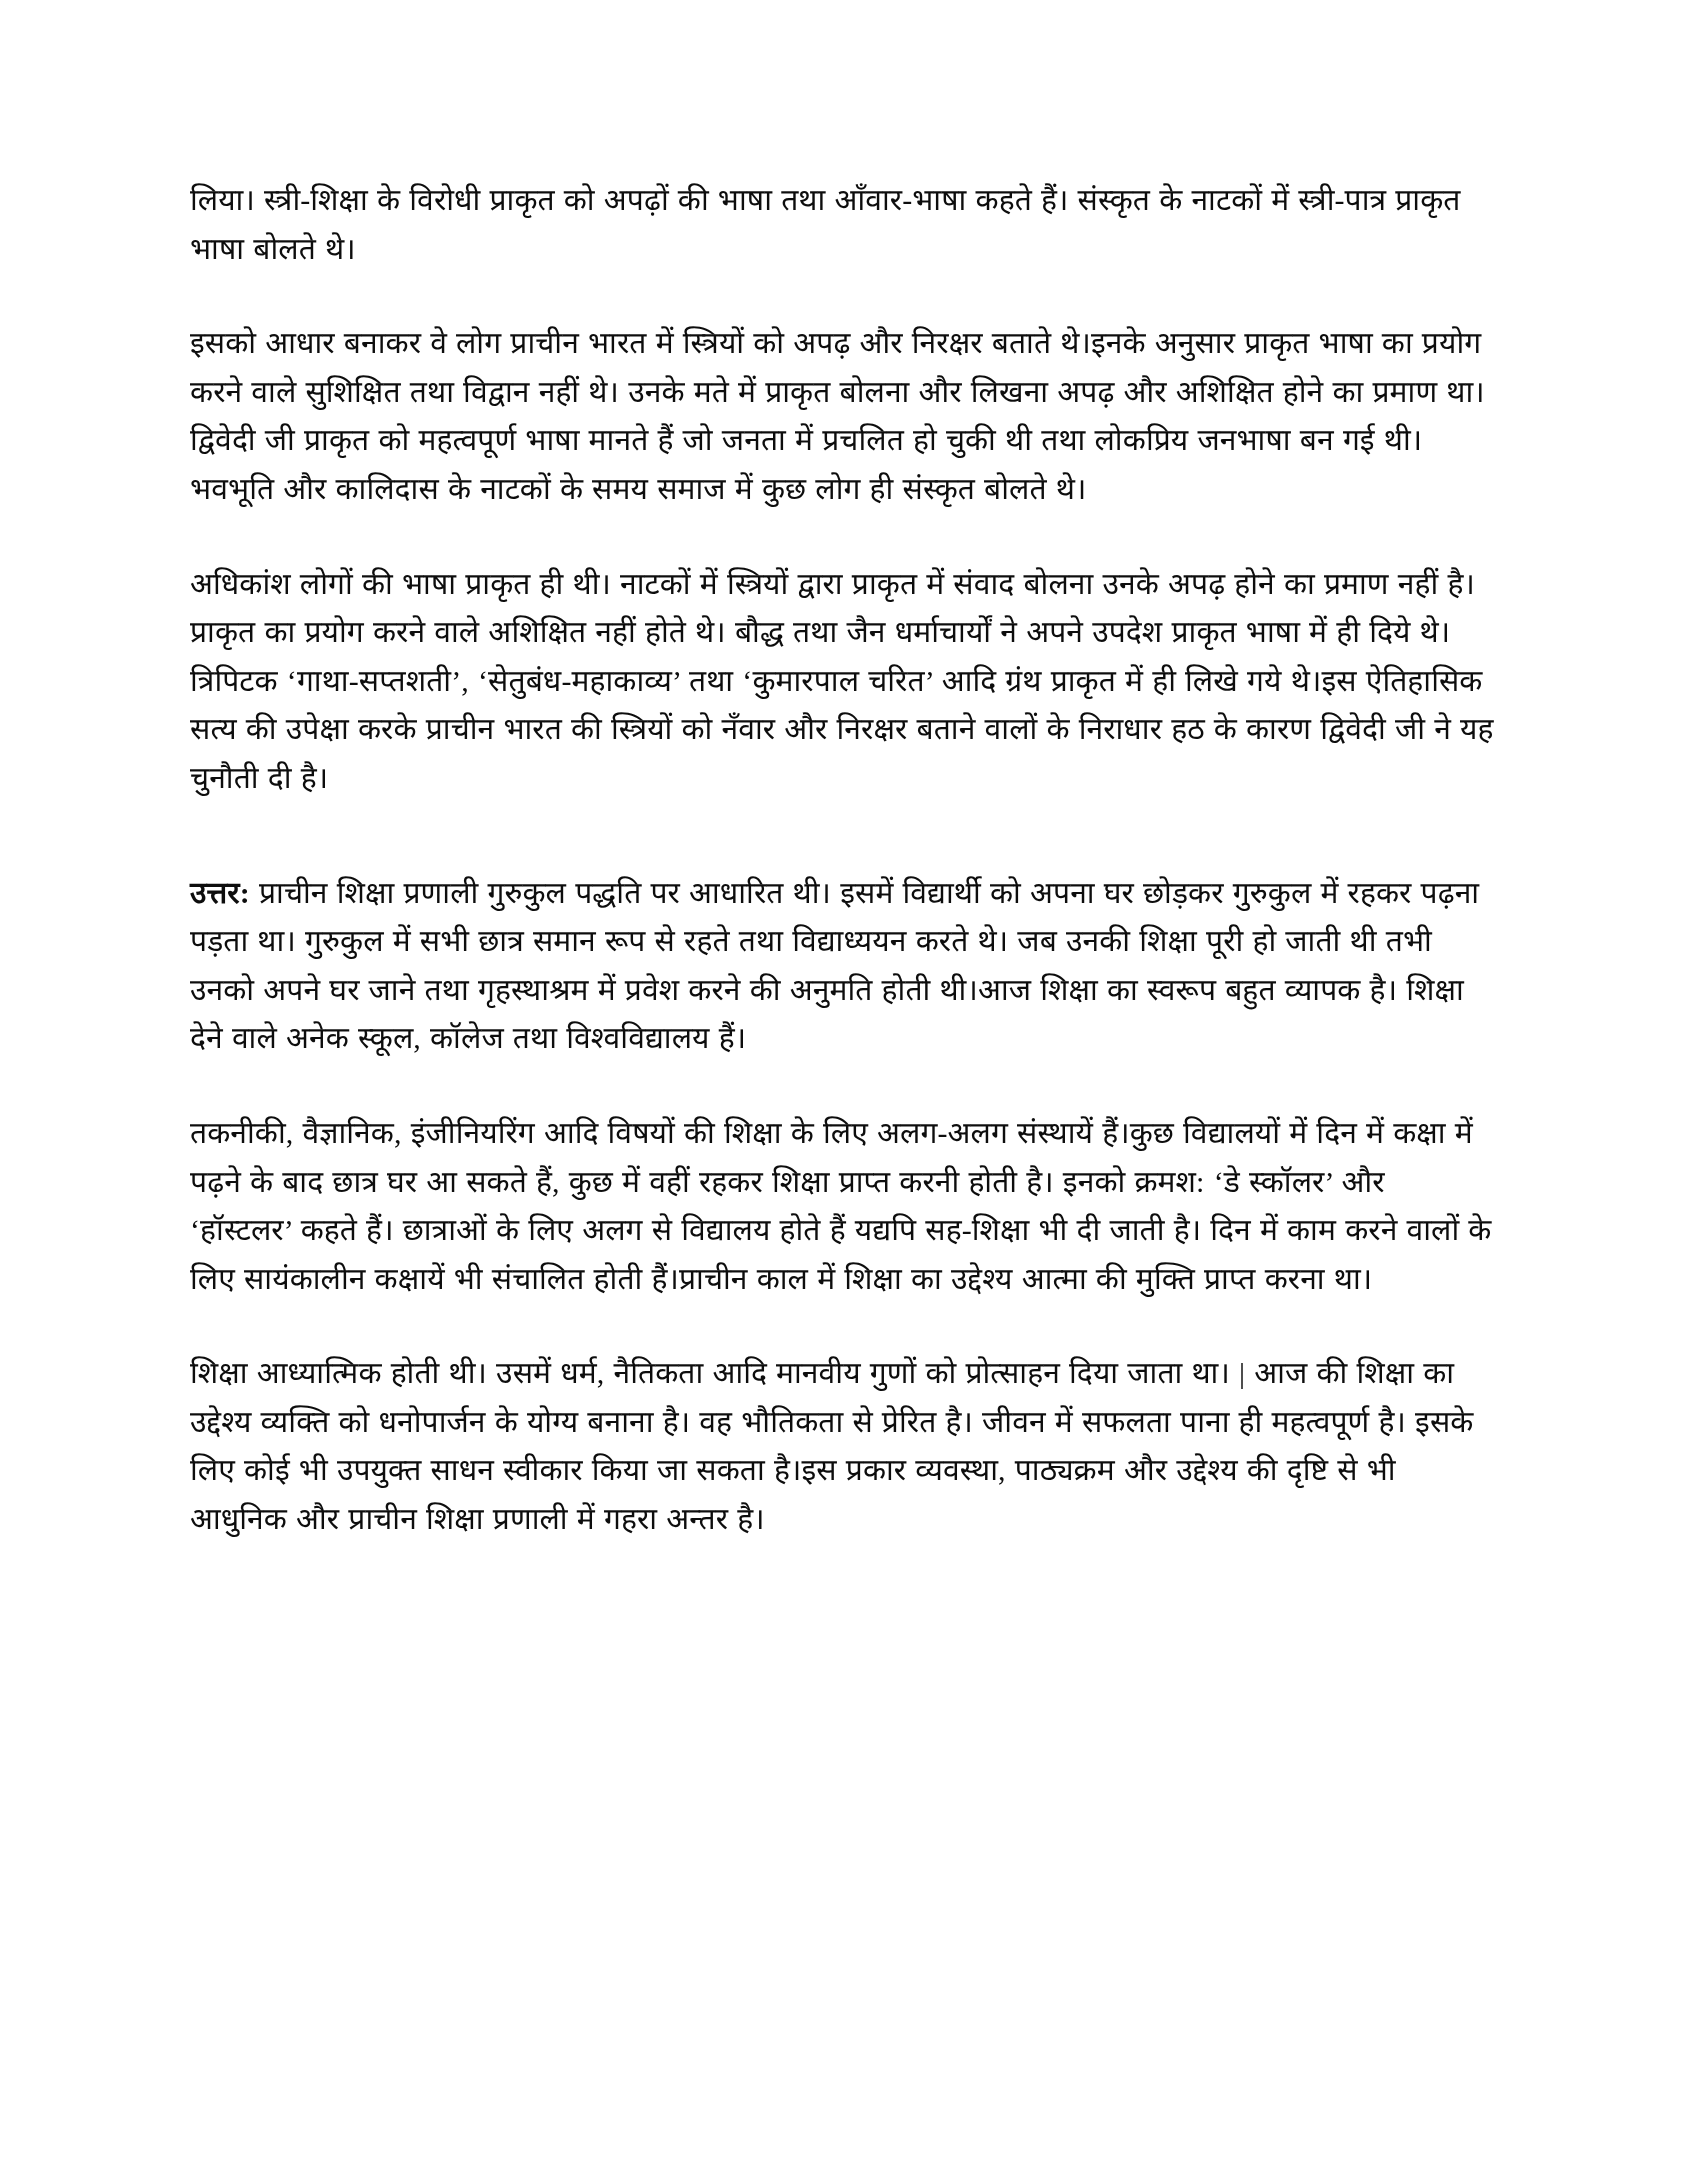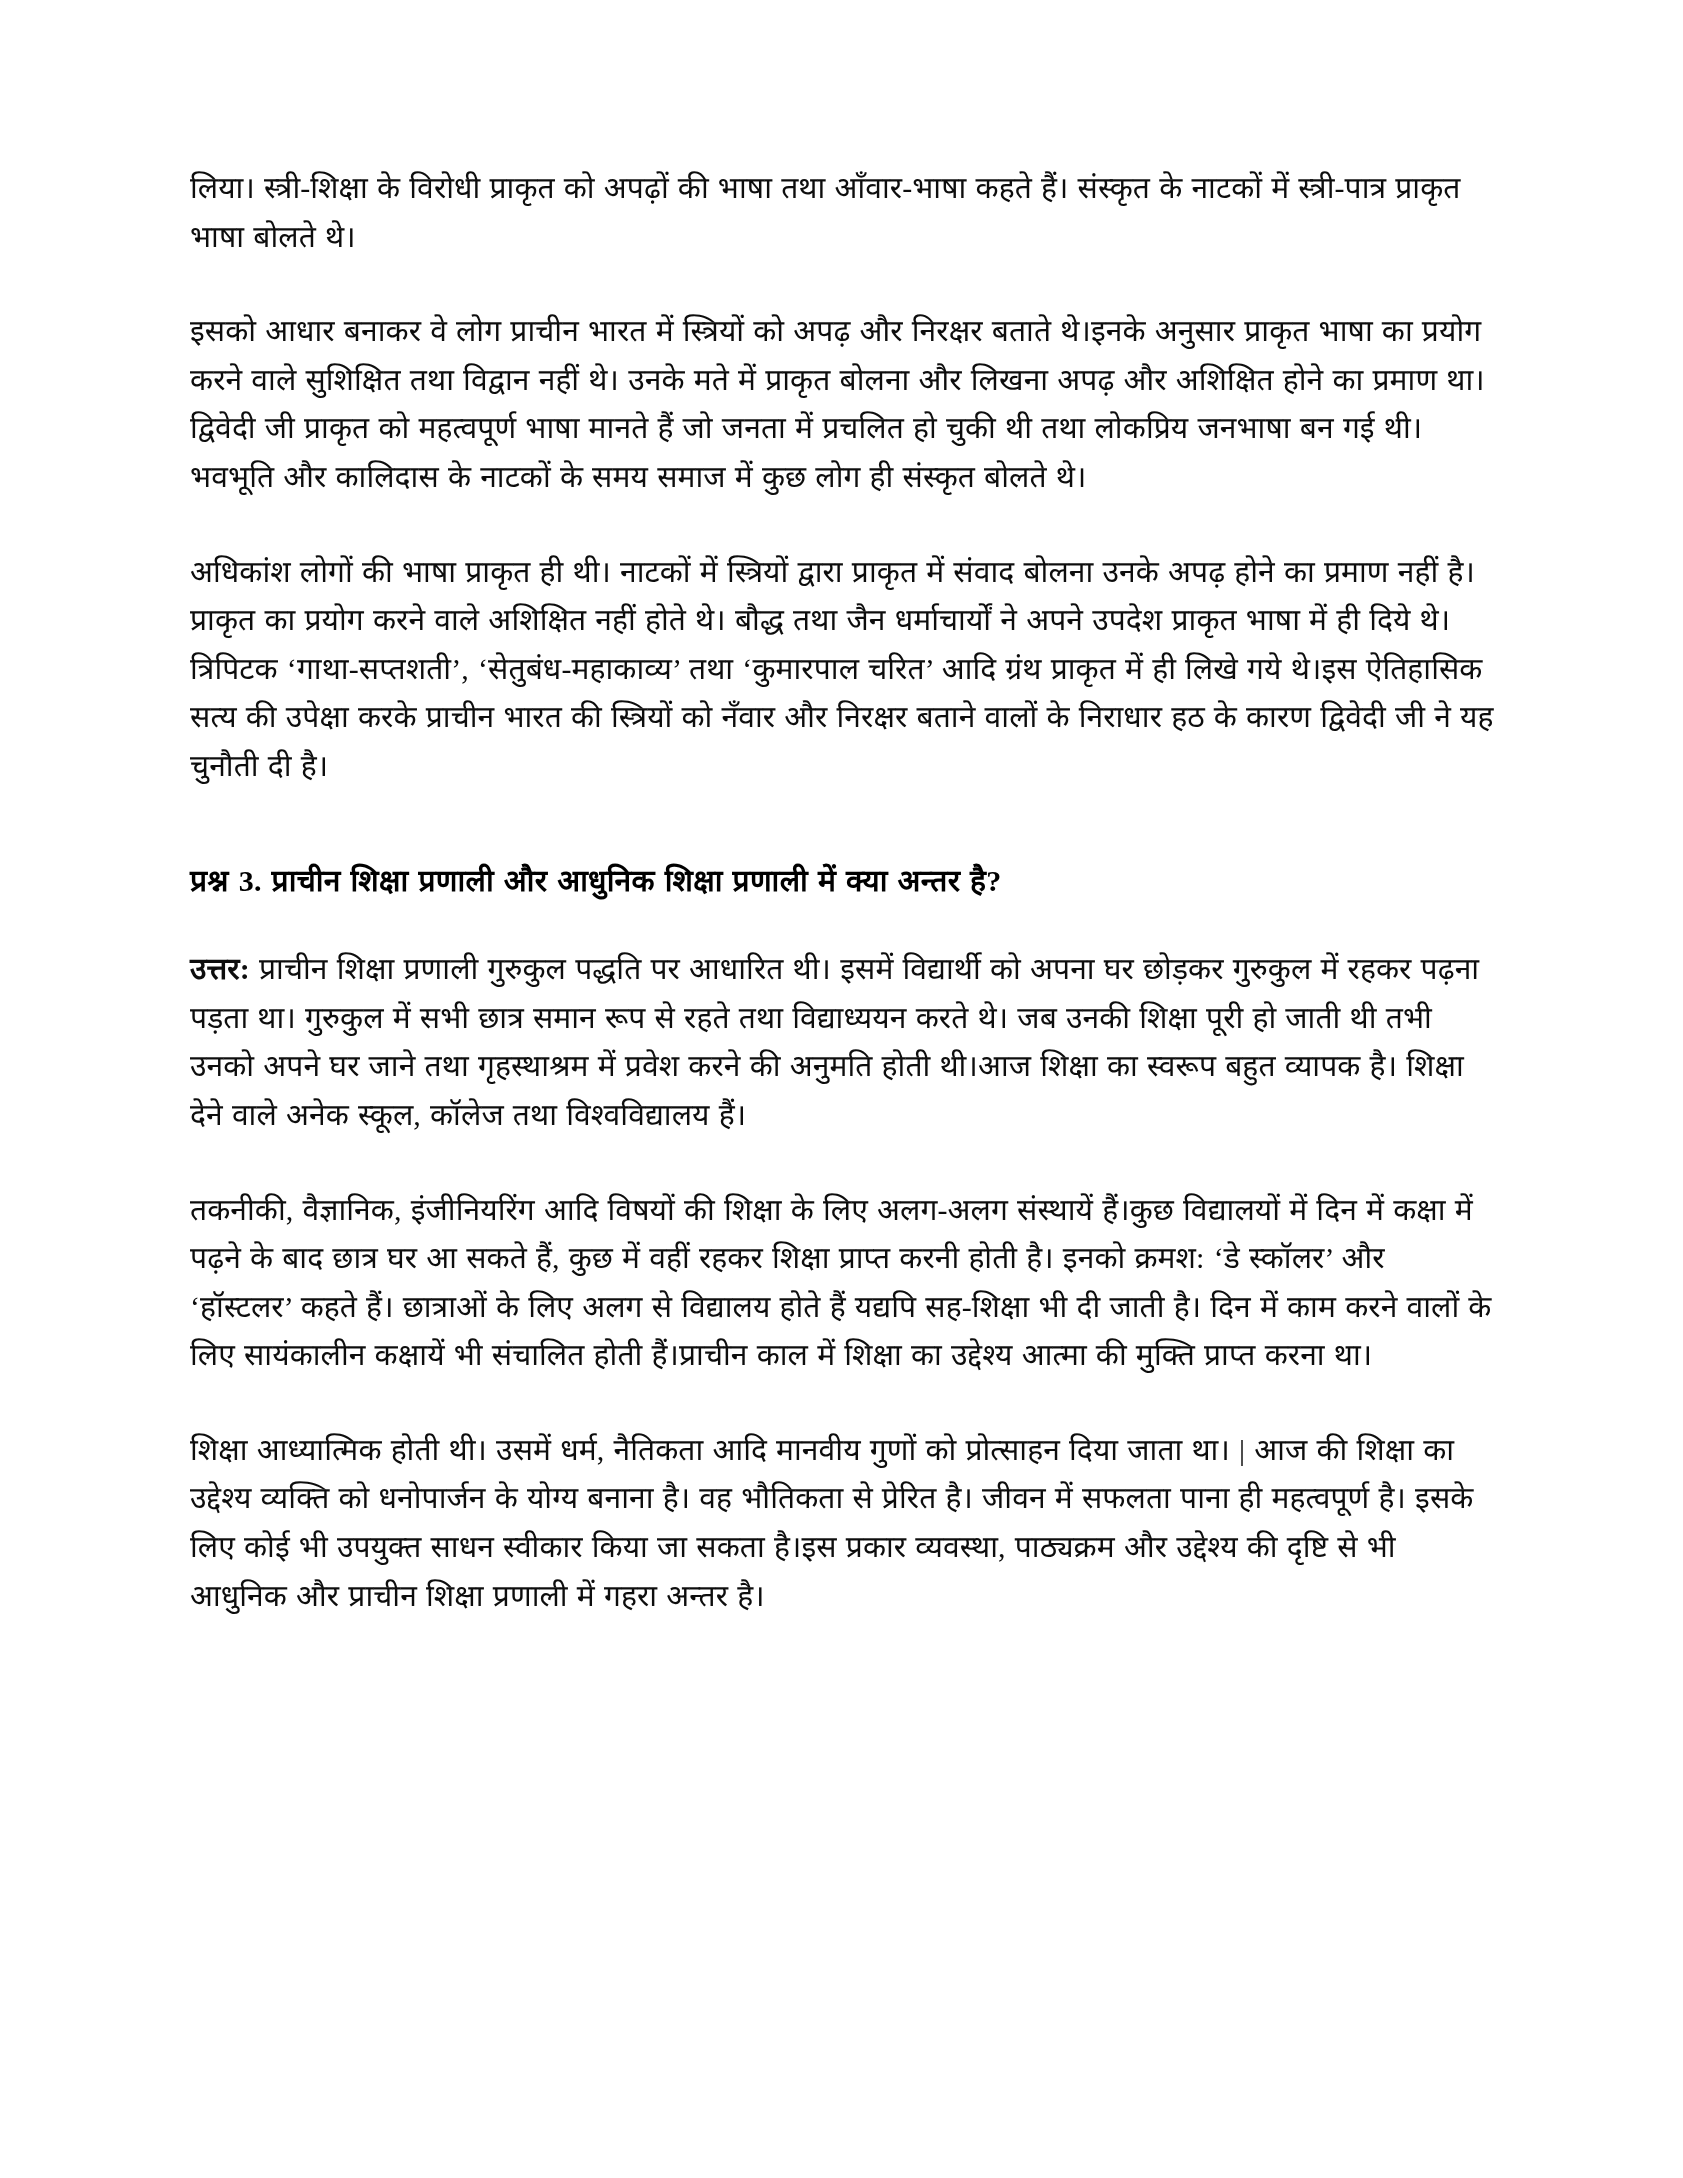--- a/index.html
+++ b/index.html
@@ -17,21 +17,21 @@
     width: 1683px;
     height: 2178px;
     margin: 0 auto;
     background: #ffffff;
     box-sizing: border-box;
     overflow: hidden;
   }
   .content {
     position: absolute;
     left: 190px;
-    top: 164px;
+    top: 176px;
     width: 1305px;
   }
   p.para {
     margin: 0 0 46px 0;
     font-size: 30px;
     line-height: 1.62;
     text-align: left;
     letter-spacing: 0.1px;
     word-spacing: 1.5px;
     color: #0d0d0d;
@@ -58,21 +58,20 @@
   <div class="content">
 
     <p class="para">लिया। स्त्री-शिक्षा के विरोधी प्राकृत को अपढ़ों की भाषा तथा आँवार-भाषा कहते हैं। संस्कृत के नाटकों में स्त्री-पात्र प्राकृत भाषा बोलते थे।</p>
 
     <p class="para">इसको आधार बनाकर वे लोग प्राचीन भारत में स्त्रियों को अपढ़ और निरक्षर बताते थे।इनके अनुसार प्राकृत भाषा का प्रयोग करने वाले सुशिक्षित तथा विद्वान नहीं थे। उनके मते में प्राकृत बोलना और लिखना अपढ़ और अशिक्षित होने का प्रमाण था।द्विवेदी जी प्राकृत को महत्वपूर्ण भाषा मानते हैं जो जनता में प्रचलित हो चुकी थी तथा लोकप्रिय जनभाषा बन गई थी। भवभूति और कालिदास के नाटकों के समय समाज में कुछ लोग ही संस्कृत बोलते थे।</p>
 
     <p class="para">अधिकांश लोगों की भाषा प्राकृत ही थी। नाटकों में स्त्रियों द्वारा प्राकृत में संवाद बोलना उनके अपढ़ होने का प्रमाण नहीं है।प्राकृत का प्रयोग करने वाले अशिक्षित नहीं होते थे। बौद्ध तथा जैन धर्माचार्यों ने अपने उपदेश प्राकृत भाषा में ही दिये थे। त्रिपिटक ‘गाथा-सप्तशती’, ‘सेतुबंध-महाकाव्य’ तथा ‘कुमारपाल चरित’ आदि ग्रंथ प्राकृत में ही लिखे गये थे।इस ऐतिहासिक सत्य की उपेक्षा करके प्राचीन भारत की स्त्रियों को नँवार और निरक्षर बताने वालों के निराधार हठ के कारण द्विवेदी जी ने यह चुनौती दी है।</p>
 
     <div class="spacer-lg"></div>
 
-    <h2 class="question">प्रश्न 3. प्राचीन शिक्षा प्रणाली और आधुनिक शिक्षा प्रणाली में क्या अन्तर है?</h2>
 
     <p class="para"><span class="answer-label">उत्तर:</span><span> प्राचीन शिक्षा प्रणाली गुरुकुल पद्धति पर आधारित थी। इसमें विद्यार्थी को अपना घर छोड़कर गुरुकुल में रहकर पढ़ना पड़ता था। गुरुकुल में सभी छात्र समान रूप से रहते तथा विद्याध्ययन करते थे। जब उनकी शिक्षा पूरी हो जाती थी तभी उनको अपने घर जाने तथा गृहस्थाश्रम में प्रवेश करने की अनुमति होती थी।आज शिक्षा का स्वरूप बहुत व्यापक है। शिक्षा देने वाले अनेक स्कूल, कॉलेज तथा विश्वविद्यालय हैं।</span></p>
 
     <p class="para">तकनीकी, वैज्ञानिक, इंजीनियरिंग आदि विषयों की शिक्षा के लिए अलग-अलग संस्थायें हैं।कुछ विद्यालयों में दिन में कक्षा में पढ़ने के बाद छात्र घर आ सकते हैं, कुछ में वहीं रहकर शिक्षा प्राप्त करनी होती है। इनको क्रमश: ‘डे स्कॉलर’ और ‘हॉस्टलर’ कहते हैं। छात्राओं के लिए अलग से विद्यालय होते हैं यद्यपि सह-शिक्षा भी दी जाती है। दिन में काम करने वालों के लिए सायंकालीन कक्षायें भी संचालित होती हैं।प्राचीन काल में शिक्षा का उद्देश्य आत्मा की मुक्ति प्राप्त करना था।</p>
 
     <p class="para">शिक्षा आध्यात्मिक होती थी। उसमें धर्म, नैतिकता आदि मानवीय गुणों को प्रोत्साहन दिया जाता था। | आज की शिक्षा का उद्देश्य व्यक्ति को धनोपार्जन के योग्य बनाना है। वह भौतिकता से प्रेरित है। जीवन में सफलता पाना ही महत्वपूर्ण है। इसके लिए कोई भी उपयुक्त साधन स्वीकार किया जा सकता है।इस प्रकार व्यवस्था, पाठ्यक्रम और उद्देश्य की दृष्टि से भी आधुनिक और प्राचीन शिक्षा प्रणाली में गहरा अन्तर है।</p>
 
     <div class="spacer-xl"></div>
 
 

